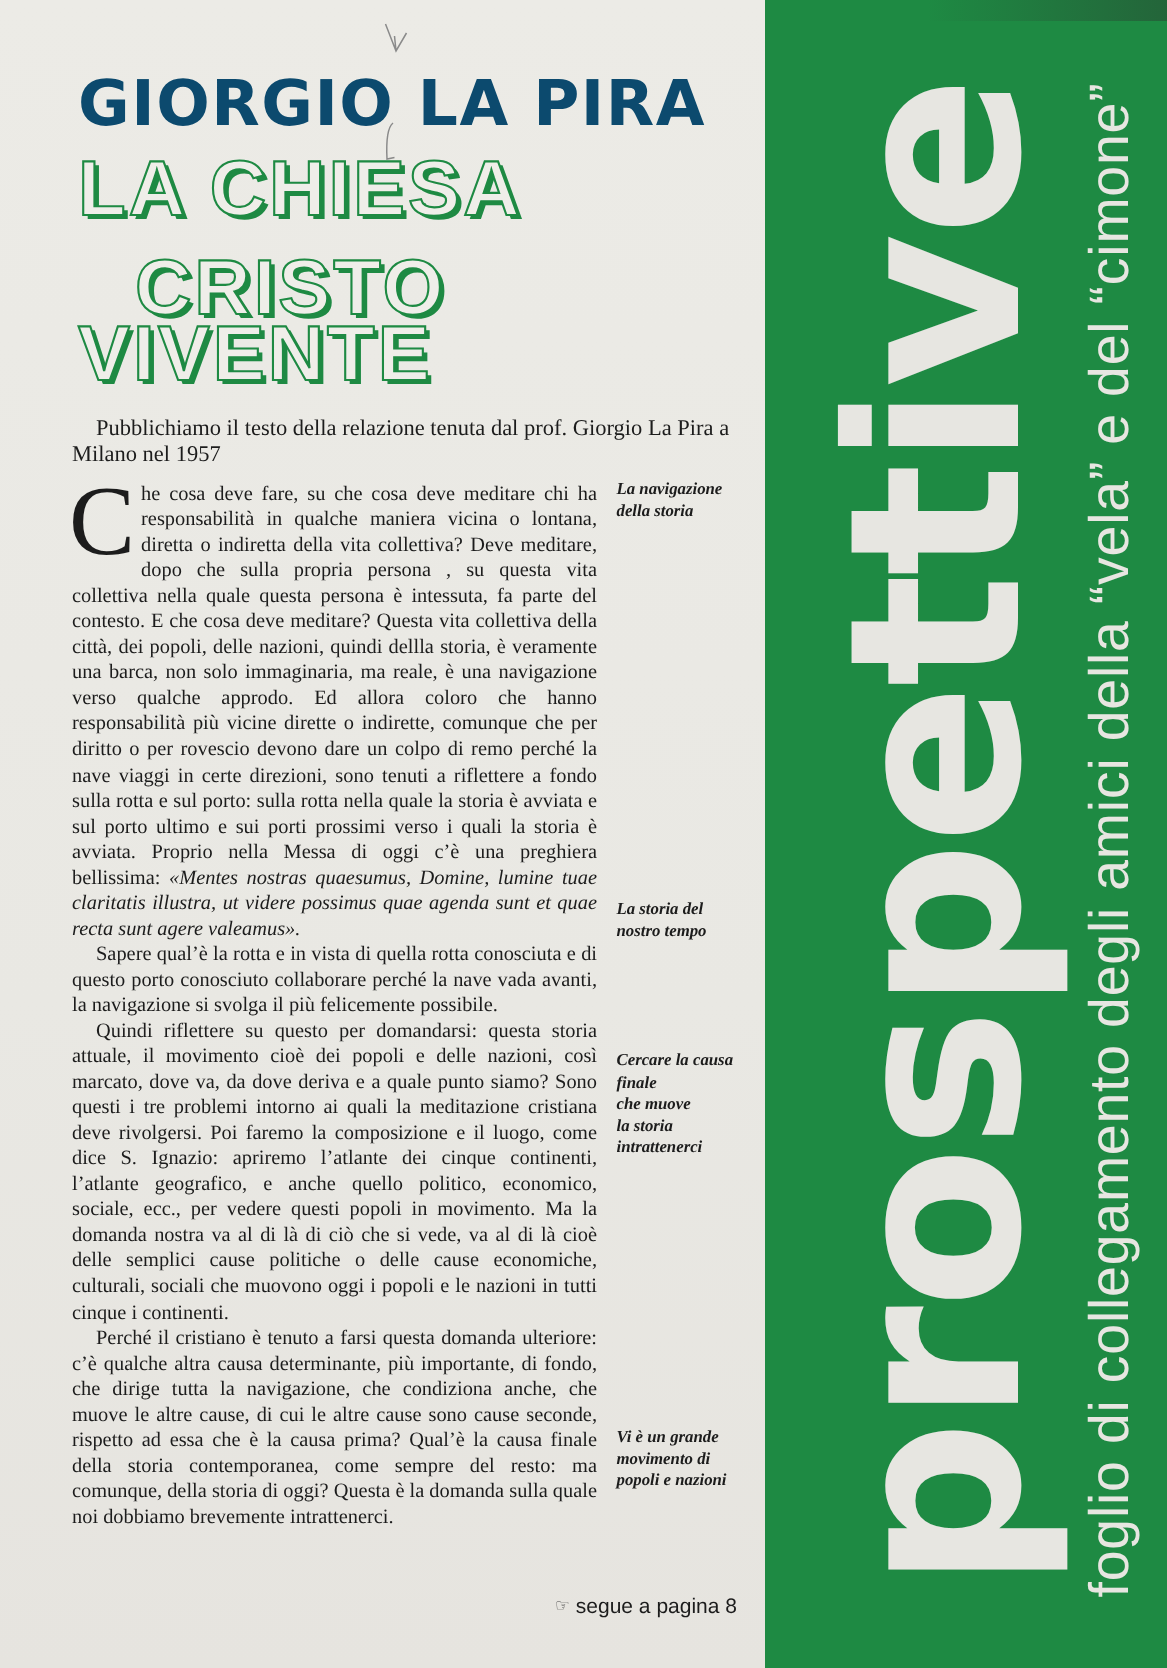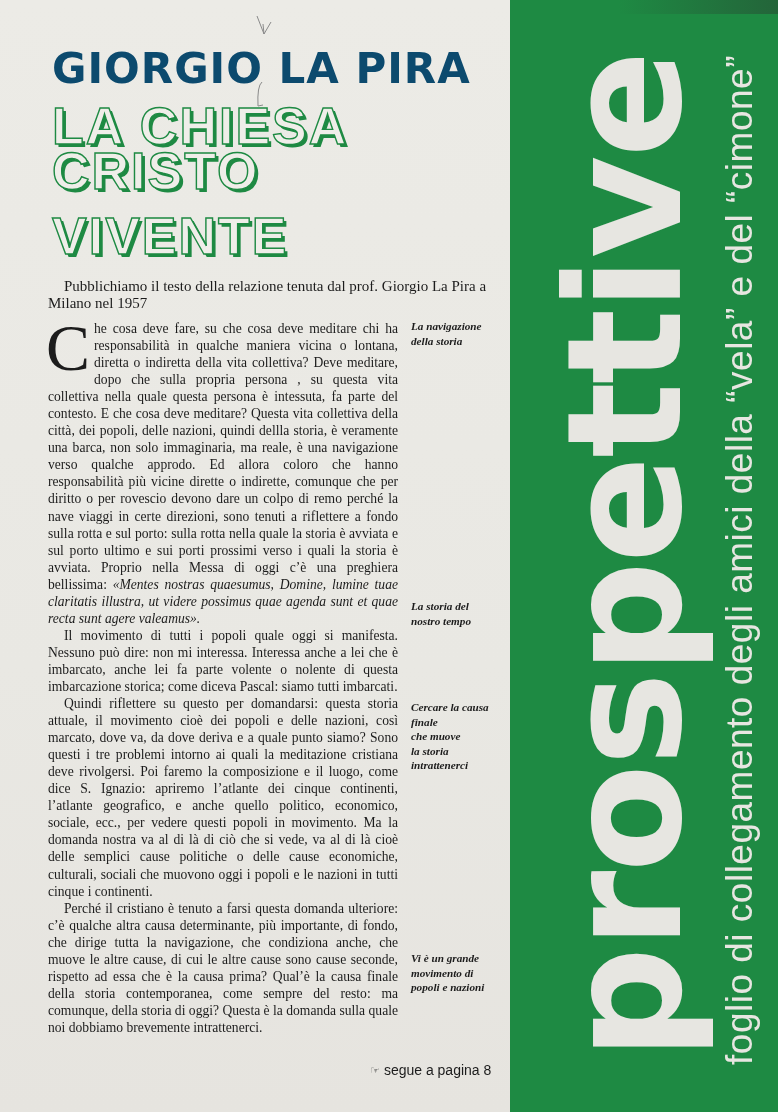--- a/index.html
+++ b/index.html
@@ -70,21 +70,21 @@
     font-weight:bold;
     font-size:52px;
     letter-spacing:2px;
     color:#efeee9;
     -webkit-text-stroke:1.4px #1e8a43;
     text-shadow:3px 3px 0 #1e8a43;
     line-height:1;
     margin:0;
   }
   .t1 { top:100px; }
-  .t2 { top:145px; }
+  .t2 { top:166px;margin-left:38px; }
   .t3 { top:210px; }
   .intro {
     position:absolute; left:48px; top:278px; width:440px;
     font-size:15px; line-height:17px;
     text-indent:16px;
     margin:0;
   }
   .body-col {
     position:absolute; left:48px; top:320px; width:350px;
     font-size:13.6px; line-height:17.05px;
@@ -128,21 +128,21 @@
 <h2 class="title-outline t1">LA CHIESA</h2>
 <h2 class="title-outline t2">CRISTO</h2>
 <h2 class="title-outline t3">VIVENTE</h2>
 
 <p class="intro">Pubblichiamo il testo della relazione tenuta dal prof. Giorgio La Pira a Milano nel  1957</p>
 
 <div class="body-col">
   <p class="first">
     <span class="dropcap">C</span><span>he cosa deve fare, su che cosa deve meditare chi ha respon­sabilità in qualche maniera vicina o lontana, diretta o indi­retta della vita collettiva? Deve meditare, dopo che sulla propria persona , su questa vita collettiva nella quale questa per­sona è intessuta, fa parte del contesto. E che cosa deve meditare? Questa vita collettiva della città, dei popoli, delle nazioni, quindi dellla storia, è veramente una barca, non solo immaginaria, ma reale, è una navigazione verso qualche approdo. Ed allora coloro che hanno responsabilità più vicine dirette o indirette, comunque che per diritto o per rovescio devono dare un colpo di remo perché la nave viaggi in certe direzioni, sono tenuti a riflettere a fondo sulla rotta e sul porto: sulla rotta nella quale la storia è avviata e sul porto ultimo e sui porti prossimi verso i quali la storia è avviata. Proprio nella Messa di oggi c’è una preghiera bellissima: </span><span class="quote-it">«Mentes nostras quaesumus, Domine, lumine tuae claritatis illustra, ut videre possimus quae agenda sunt et quae recta sunt agere valeamus».</span>
   </p>
-  <p>Il movimento di tutti i popoli quale oggi si manifesta. Nessuno può dire: non mi interessa. Interessa anche a lei che è imbarcato, anche lei fa parte volente o nolente di questa imbarcazione storica; come diceva Pascal: siamo tutti imbarcati.</p>
+  <p>Sapere qual’è la rotta e in vista di quella rotta conosciuta e di que­sto porto conosciuto collaborare perché la nave vada avanti, la navi­gazione si svolga il più felicemente possibile.</p>
   <p>Quindi riflettere su questo per domandarsi: questa storia attuale, il movimento cioè dei popoli e delle nazioni, così marcato, dove va, da dove deriva e a quale punto siamo? Sono questi i tre problemi intorno ai quali la meditazione cristiana deve rivolgersi. Poi faremo la composizione e il luogo, come dice S. Ignazio: apriremo l’atlante dei cinque continenti, l’atlante geografico, e anche quello politico, economico, sociale, ecc., per vedere questi popoli in movimento. Ma la domanda nostra va al di là di ciò che si vede, va al di là cioè delle semplici cause politiche o delle cause economiche, culturali, sociali che muovono oggi i popoli e le nazioni in tutti cinque i continenti.</p>
   <p>Perché il cristiano è tenuto a farsi questa domanda ulteriore: c’è qualche altra causa determinante, più importante, di fondo, che diri­ge tutta la navigazione, che condiziona anche, che muove le altre cause, di cui le altre cause sono cause seconde, rispetto ad essa che è la causa prima? Qual’è la causa finale della storia contemporanea, come sempre del resto: ma comunque, della storia di oggi? Questa è la domanda sulla quale noi dobbiamo brevemente intrattenerci.</p>
 
 </div>
 
 <div class="sidenote" style="top:319px;">
   <span>La navigazione</span>
   <span>della storia</span>
 </div>
 <div class="sidenote" style="top:599px;">

